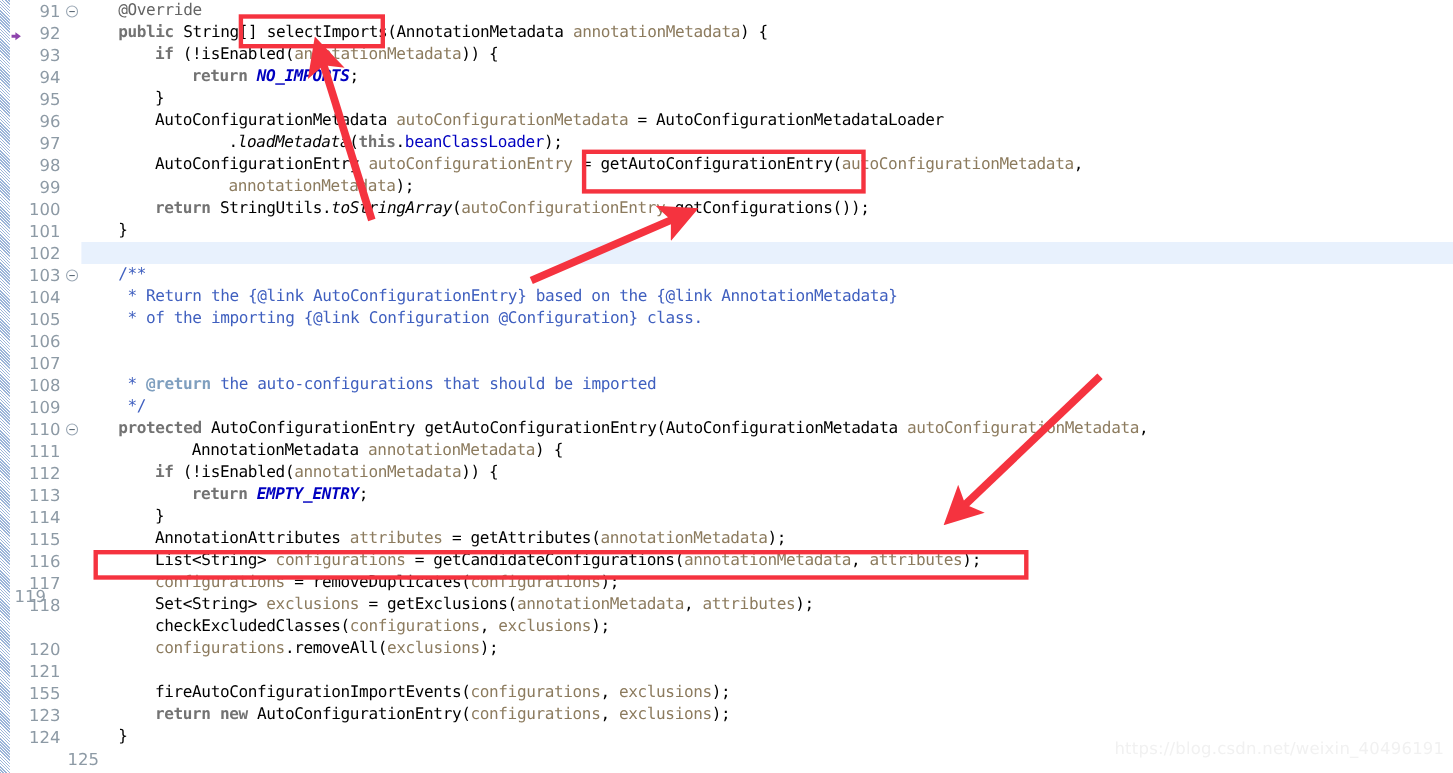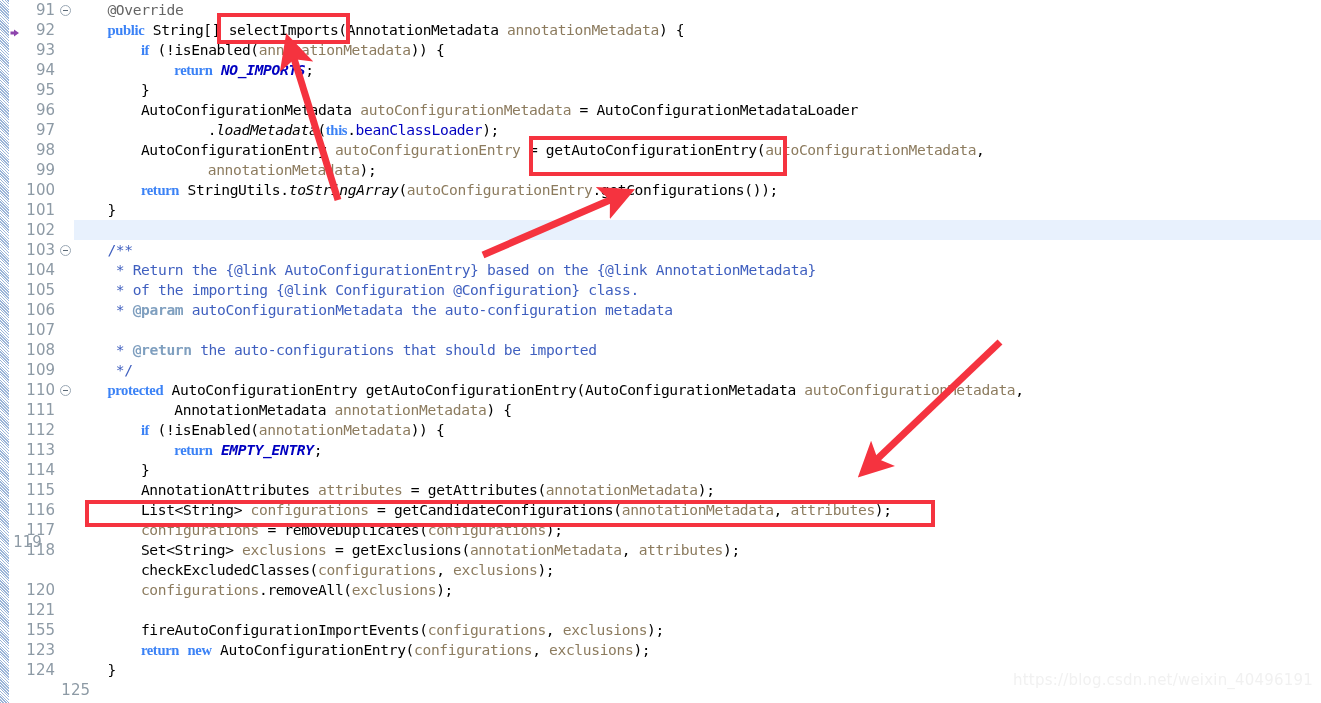--- a/index.html
+++ b/index.html
@@ -93,21 +93,21 @@
   .cur-line {
     position: absolute;
     left: 74px;
     width: 1247px;
     height: 20px;
     background: #e8f1fd;
     z-index: 1;
   }
 
   
-  .kw    { color: #3b82f6; font-weight: bold; font-family: Liberation Serif, serif; }           
+  .kw    { color: #737373; font-weight: bold; }           
   .plain { color: #000000; }
   .param { color: #8c7b5e; }                              
   .field { color: #0000c0; }                              
   .static-i { color: #0000c0; font-style: italic; font-weight: bold; }  
   .meth-i   { color: #000000; font-style: italic; }       
   .anno  { color: #646464; }
   .doc   { color: #3f5fbf; }
   .doctag{ color: #7f9fbf; font-weight: bold; }
 
   
@@ -201,21 +201,20 @@
       <div class="line" style="top: 100px; left: 66.88px;"><span class="plain">AutoConfigurationMetadata </span><span class="param">autoConfigurationMetadata</span><span class="plain"> = AutoConfigurationMetadataLoader</span></div>
       <div class="line" style="top: 120px; left: 133.76px;"><span class="plain">.</span><span class="meth-i">loadMetadata</span><span class="plain">(</span><span class="kw">this</span><span class="plain">.</span><span class="field">beanClassLoader</span><span class="plain">);</span></div>
       <div class="line" style="top: 140px; left: 66.88px;"><span class="plain">AutoConfigurationEntry </span><span class="param">autoConfigurationEntry</span><span class="plain"> = getAutoConfigurationEntry(</span><span class="param">autoConfigurationMetadata</span><span class="plain">,</span></div>
       <div class="line" style="top: 160px; left: 133.76px;"><span class="param">annotationMetadata</span><span class="plain">);</span></div>
       <div class="line" style="top: 180px; left: 66.88px;"><span class="kw">return</span><span class="plain"> StringUtils.</span><span class="meth-i">toStringArray</span><span class="plain">(</span><span class="param">autoConfigurationEntry</span><span class="plain">.getConfigurations());</span></div>
       <div class="line" style="top: 200px; left: 33.44px;"><span class="plain">}</span></div>
       <div class="line" style="top: 220px; left: 0px;"></div>
       <div class="line" style="top: 240px; left: 33.44px;"><span class="doc">/**</span></div>
       <div class="line" style="top: 260px; left: 41.8px;"><span class="doc">* Return the {@link AutoConfigurationEntry} based on the {@link AnnotationMetadata}</span></div>
       <div class="line" style="top: 280px; left: 41.8px;"><span class="doc">* of the importing {@link Configuration @Configuration} class.</span></div>
-      <div class="line" style="top: 300px; left: 41.8px;"><span class="doc">* </span><span class="doctag">@param</span><span class="doc"> autoConfigurationMetadata the auto-configuration metadata</span></div>
       <div class="line" style="top: 340px; left: 41.8px;"><span class="doc">* </span><span class="doctag">@return</span><span class="doc"> the auto-configurations that should be imported</span></div>
       <div class="line" style="top: 360px; left: 41.8px;"><span class="doc">*/</span></div>
       <div class="line" style="top: 380px; left: 33.44px;"><span class="kw">protected</span><span class="plain"> AutoConfigurationEntry getAutoConfigurationEntry(AutoConfigurationMetadata </span><span class="param">autoConfigurationMetadata</span><span class="plain">,</span></div>
       <div class="line" style="top: 400px; left: 100.32px;"><span class="plain">AnnotationMetadata </span><span class="param">annotationMetadata</span><span class="plain">) {</span></div>
       <div class="line" style="top: 420px; left: 66.88px;"><span class="kw">if</span><span class="plain"> (!isEnabled(</span><span class="param">annotationMetadata</span><span class="plain">)) {</span></div>
       <div class="line" style="top: 440px; left: 100.32px;"><span class="kw">return</span><span class="plain"> </span><span class="static-i">EMPTY_ENTRY</span><span class="plain">;</span></div>
       <div class="line" style="top: 460px; left: 66.88px;"><span class="plain">}</span></div>
       <div class="line" style="top: 480px; left: 66.88px;"><span class="plain">AnnotationAttributes </span><span class="param">attributes</span><span class="plain"> = getAttributes(</span><span class="param">annotationMetadata</span><span class="plain">);</span></div>
       <div class="line" style="top: 500px; left: 66.88px;"><span class="plain">List&lt;String&gt; </span><span class="param">configurations</span><span class="plain"> = getCandidateConfigurations(</span><span class="param">annotationMetadata</span><span class="plain">, </span><span class="param">attributes</span><span class="plain">);</span></div>
       <div class="line" style="top: 520px; left: 66.88px;"><span class="param">configurations</span><span class="plain"> = removeDuplicates(</span><span class="param">configurations</span><span class="plain">);</span></div>

